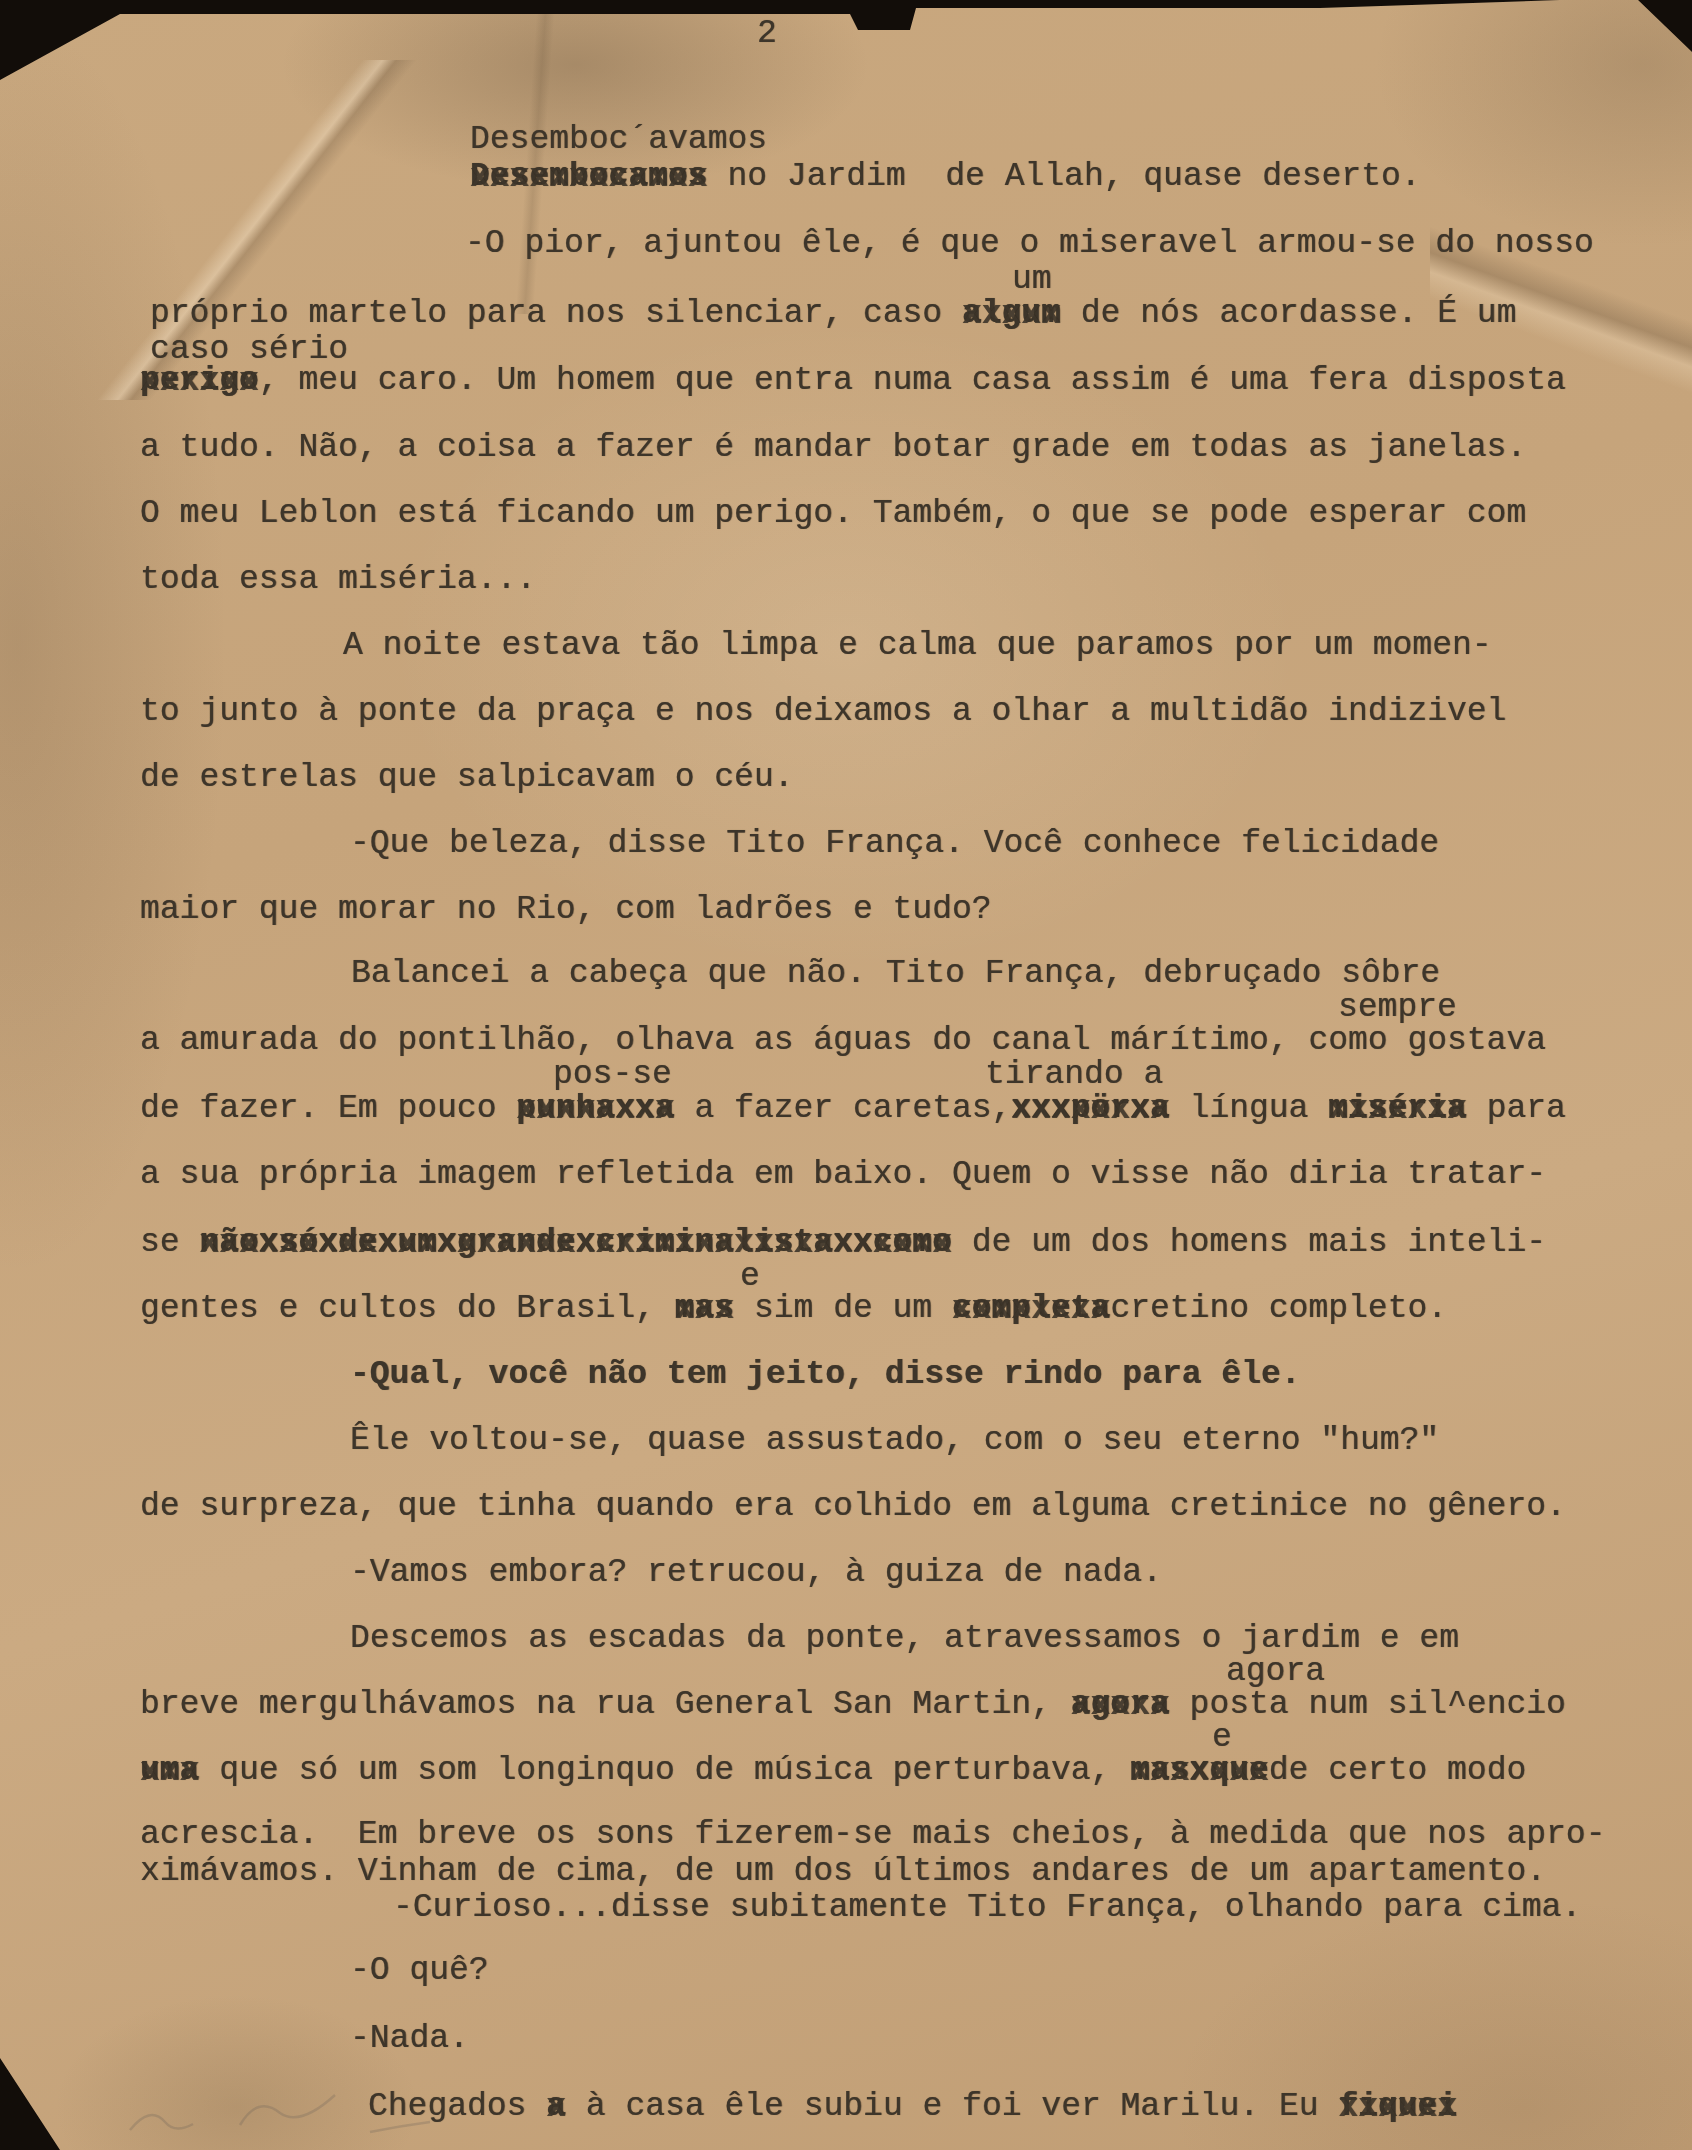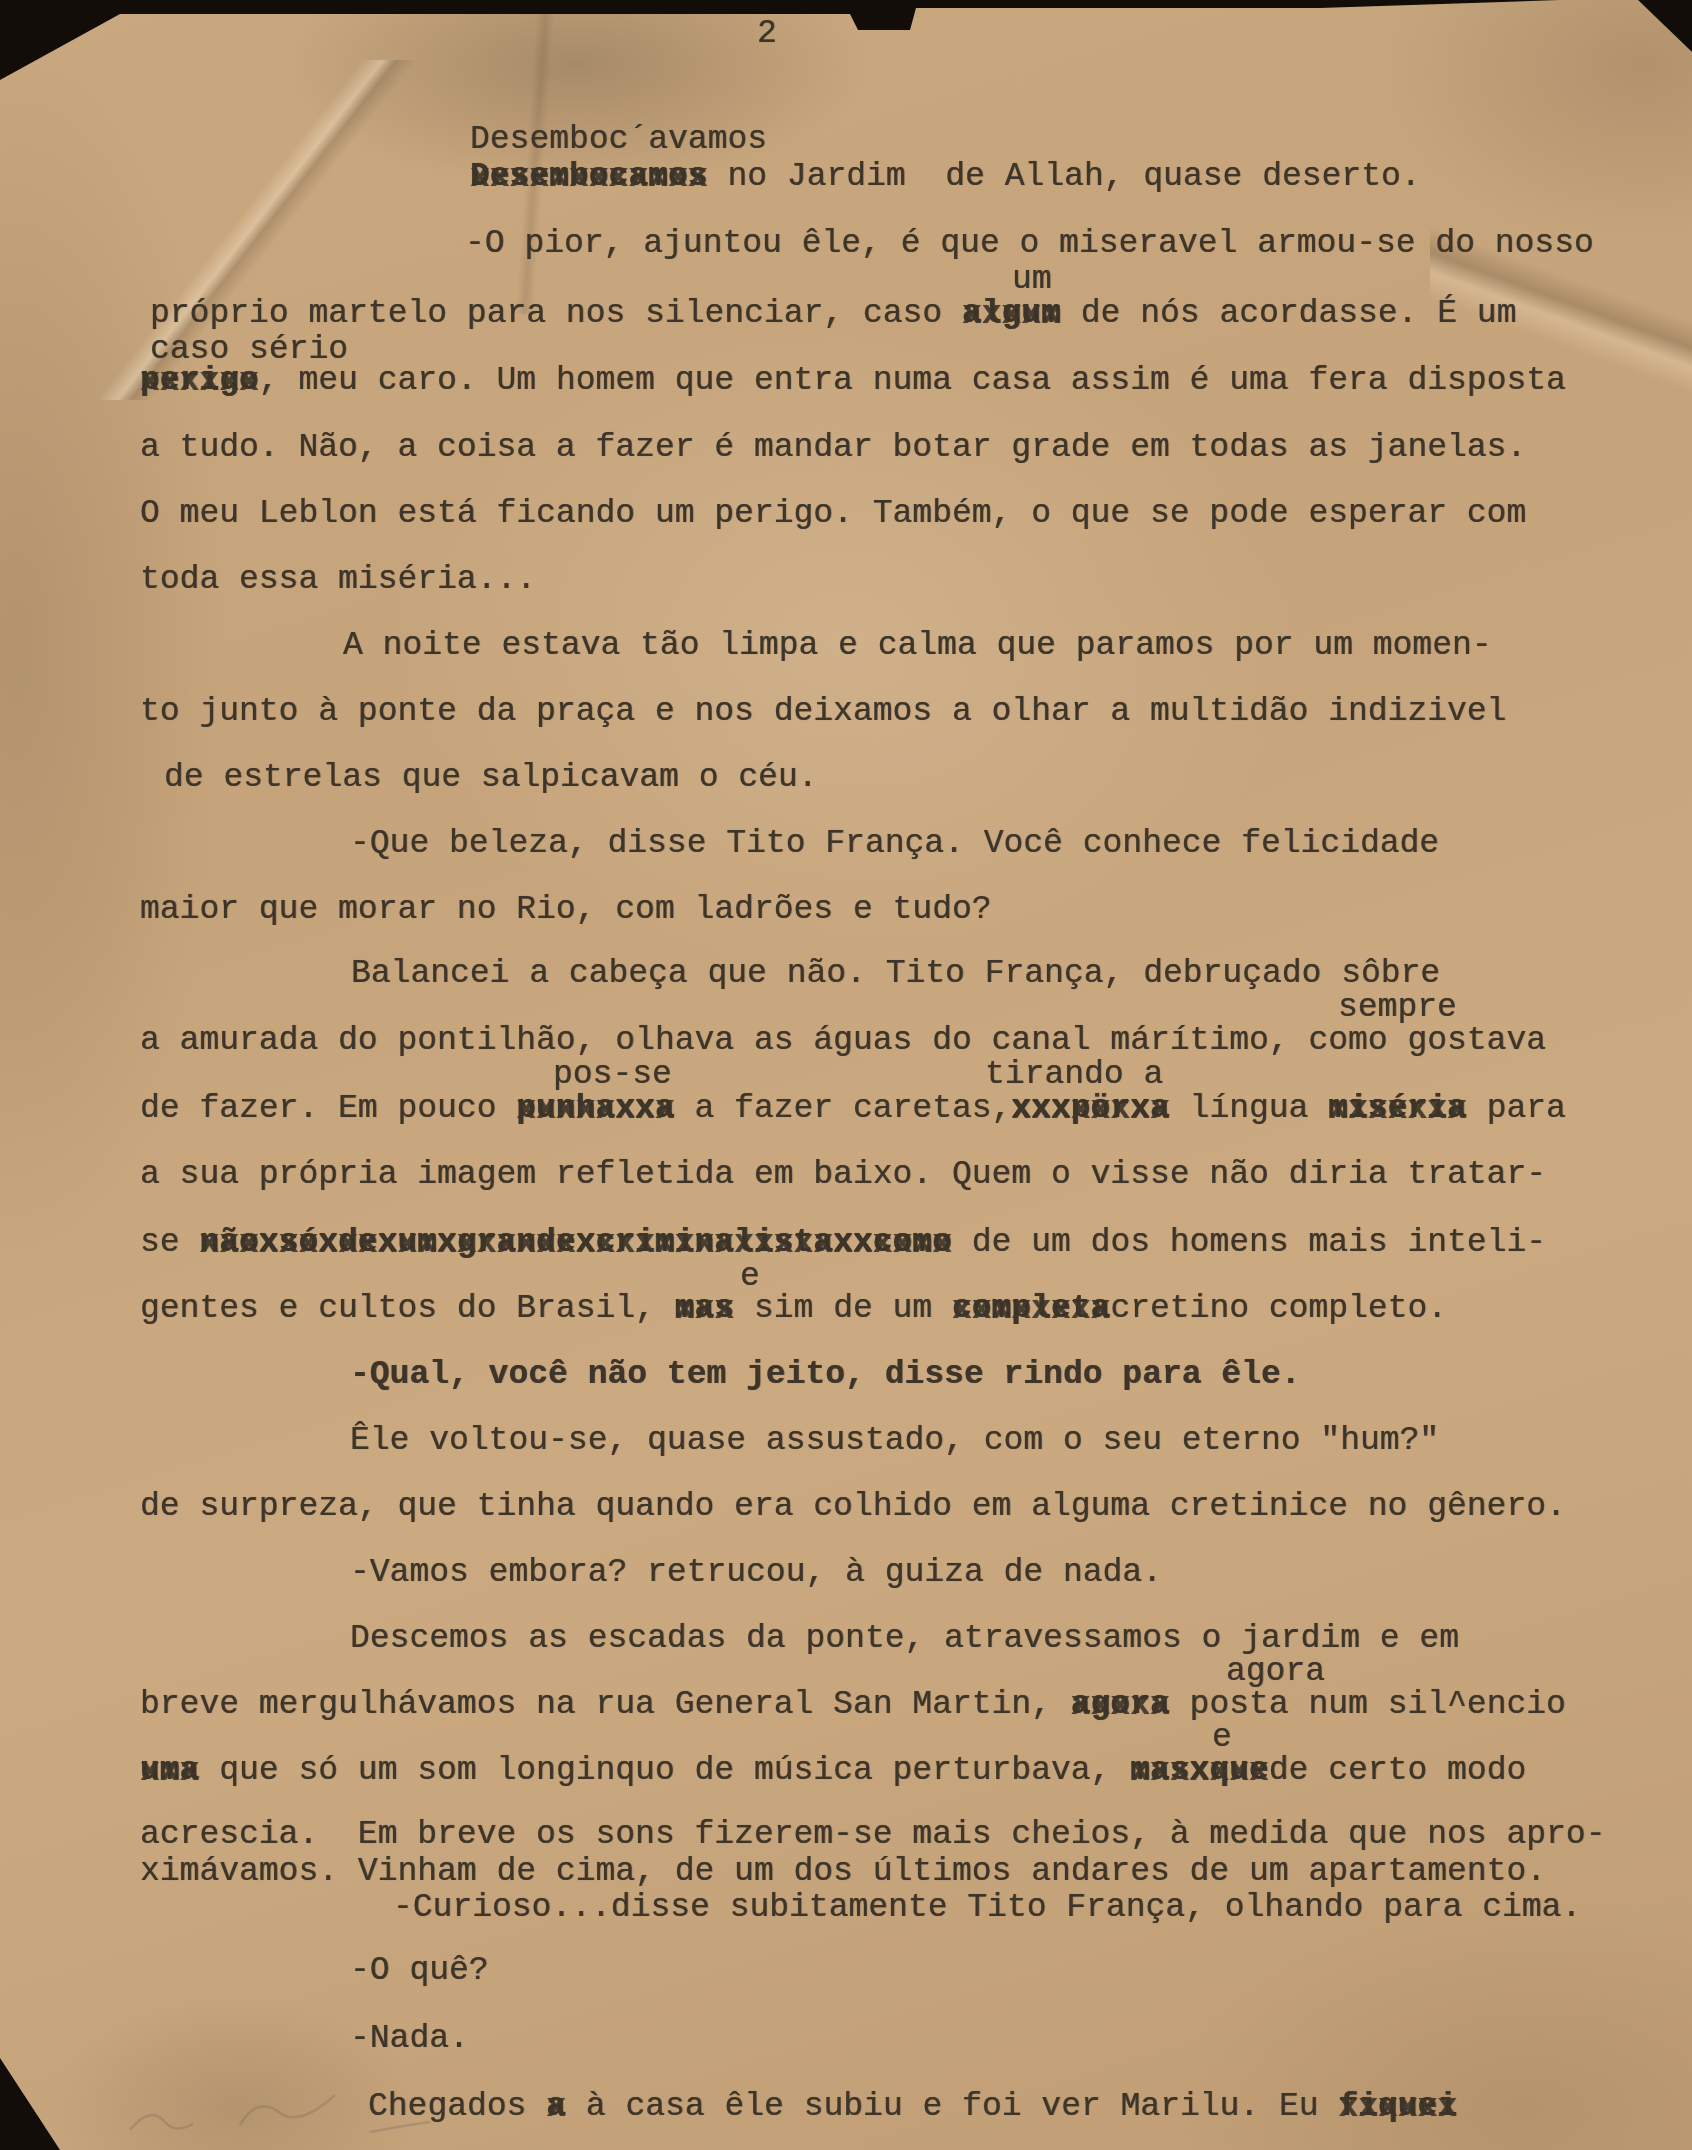--- a/index.html
+++ b/index.html
@@ -61,21 +61,21 @@
         <div class="ts-line" style="left: 465px; top: 224px;"><span>-O pior, ajuntou êle, é que o miseravel armou-se do nosso</span></div>
         <div class="ts-line" style="left: 1012px; top: 260px;"><span>um</span></div>
         <div class="ts-line" style="left: 150px; top: 294px;"><span>próprio martelo para nos silenciar, caso </span><span class="struck">algum</span><span> de nós acordasse. É um</span></div>
         <div class="ts-line" style="left: 150px; top: 330px;"><span>caso sério</span></div>
         <div class="ts-line" style="left: 140px; top: 361px;"><span class="struck">perigo</span><span>, meu caro. Um homem que entra numa casa assim é uma fera disposta</span></div>
         <div class="ts-line" style="left: 140px; top: 428px;"><span>a tudo. Não, a coisa a fazer é mandar botar grade em todas as janelas.</span></div>
         <div class="ts-line" style="left: 140px; top: 494px;"><span>O meu Leblon está ficando um perigo. Também, o que se pode esperar com</span></div>
         <div class="ts-line" style="left: 140px; top: 560px;"><span>toda essa miséria...</span></div>
         <div class="ts-line" style="left: 343px; top: 626px;"><span>A noite estava tão limpa e calma que paramos por um momen-</span></div>
         <div class="ts-line" style="left: 140px; top: 692px;"><span>to junto à ponte da praça e nos deixamos a olhar a multidão indizivel</span></div>
-        <div class="ts-line" style="left: 140px; top: 758px; margin-left: 24px;"><span>de estrelas que salpicavam o céu.</span></div>
+        <div class="ts-line" style="left: 140px; top: 758px;"><span>de estrelas que salpicavam o céu.</span></div>
         <div class="ts-line" style="left: 350px; top: 824px;"><span>-Que beleza, disse Tito França. Você conhece felicidade</span></div>
         <div class="ts-line" style="left: 140px; top: 890px;"><span>maior que morar no Rio, com ladrões e tudo?</span></div>
         <div class="ts-line" style="left: 343px; top: 954px; margin-left: 8px;"><span>Balancei a cabeça que não. Tito França, debruçado sôbre</span></div>
         <div class="ts-line" style="left: 1338px; top: 988px;"><span>sempre</span></div>
         <div class="ts-line" style="left: 140px; top: 1021px;"><span>a amurada do pontilhão, olhava as águas do canal márítimo, como gostava</span></div>
         <div class="ts-line" style="left: 553px; top: 1055px;"><span>pos-se</span></div>
         <div class="ts-line" style="left: 985px; top: 1055px;"><span>tirando a</span></div>
         <div class="ts-line" style="left: 140px; top: 1089px;"><span>de fazer. Em pouco </span><span class="struck">punhaxxa</span><span> a fazer caretas,</span><span class="struck">xxxpörxa</span><span> língua </span><span class="struck">miséria</span><span> para</span></div>
         <div class="ts-line" style="left: 140px; top: 1155px;"><span>a sua própria imagem refletida em baixo. Quem o visse não diria tratar-</span></div>
         <div class="ts-line" style="left: 140px; top: 1223px;"><span>se </span><span class="struck">nãoxsóxdexumxgrandexcriminalistaxxcomo</span><span> de um dos homens mais inteli-</span></div>

